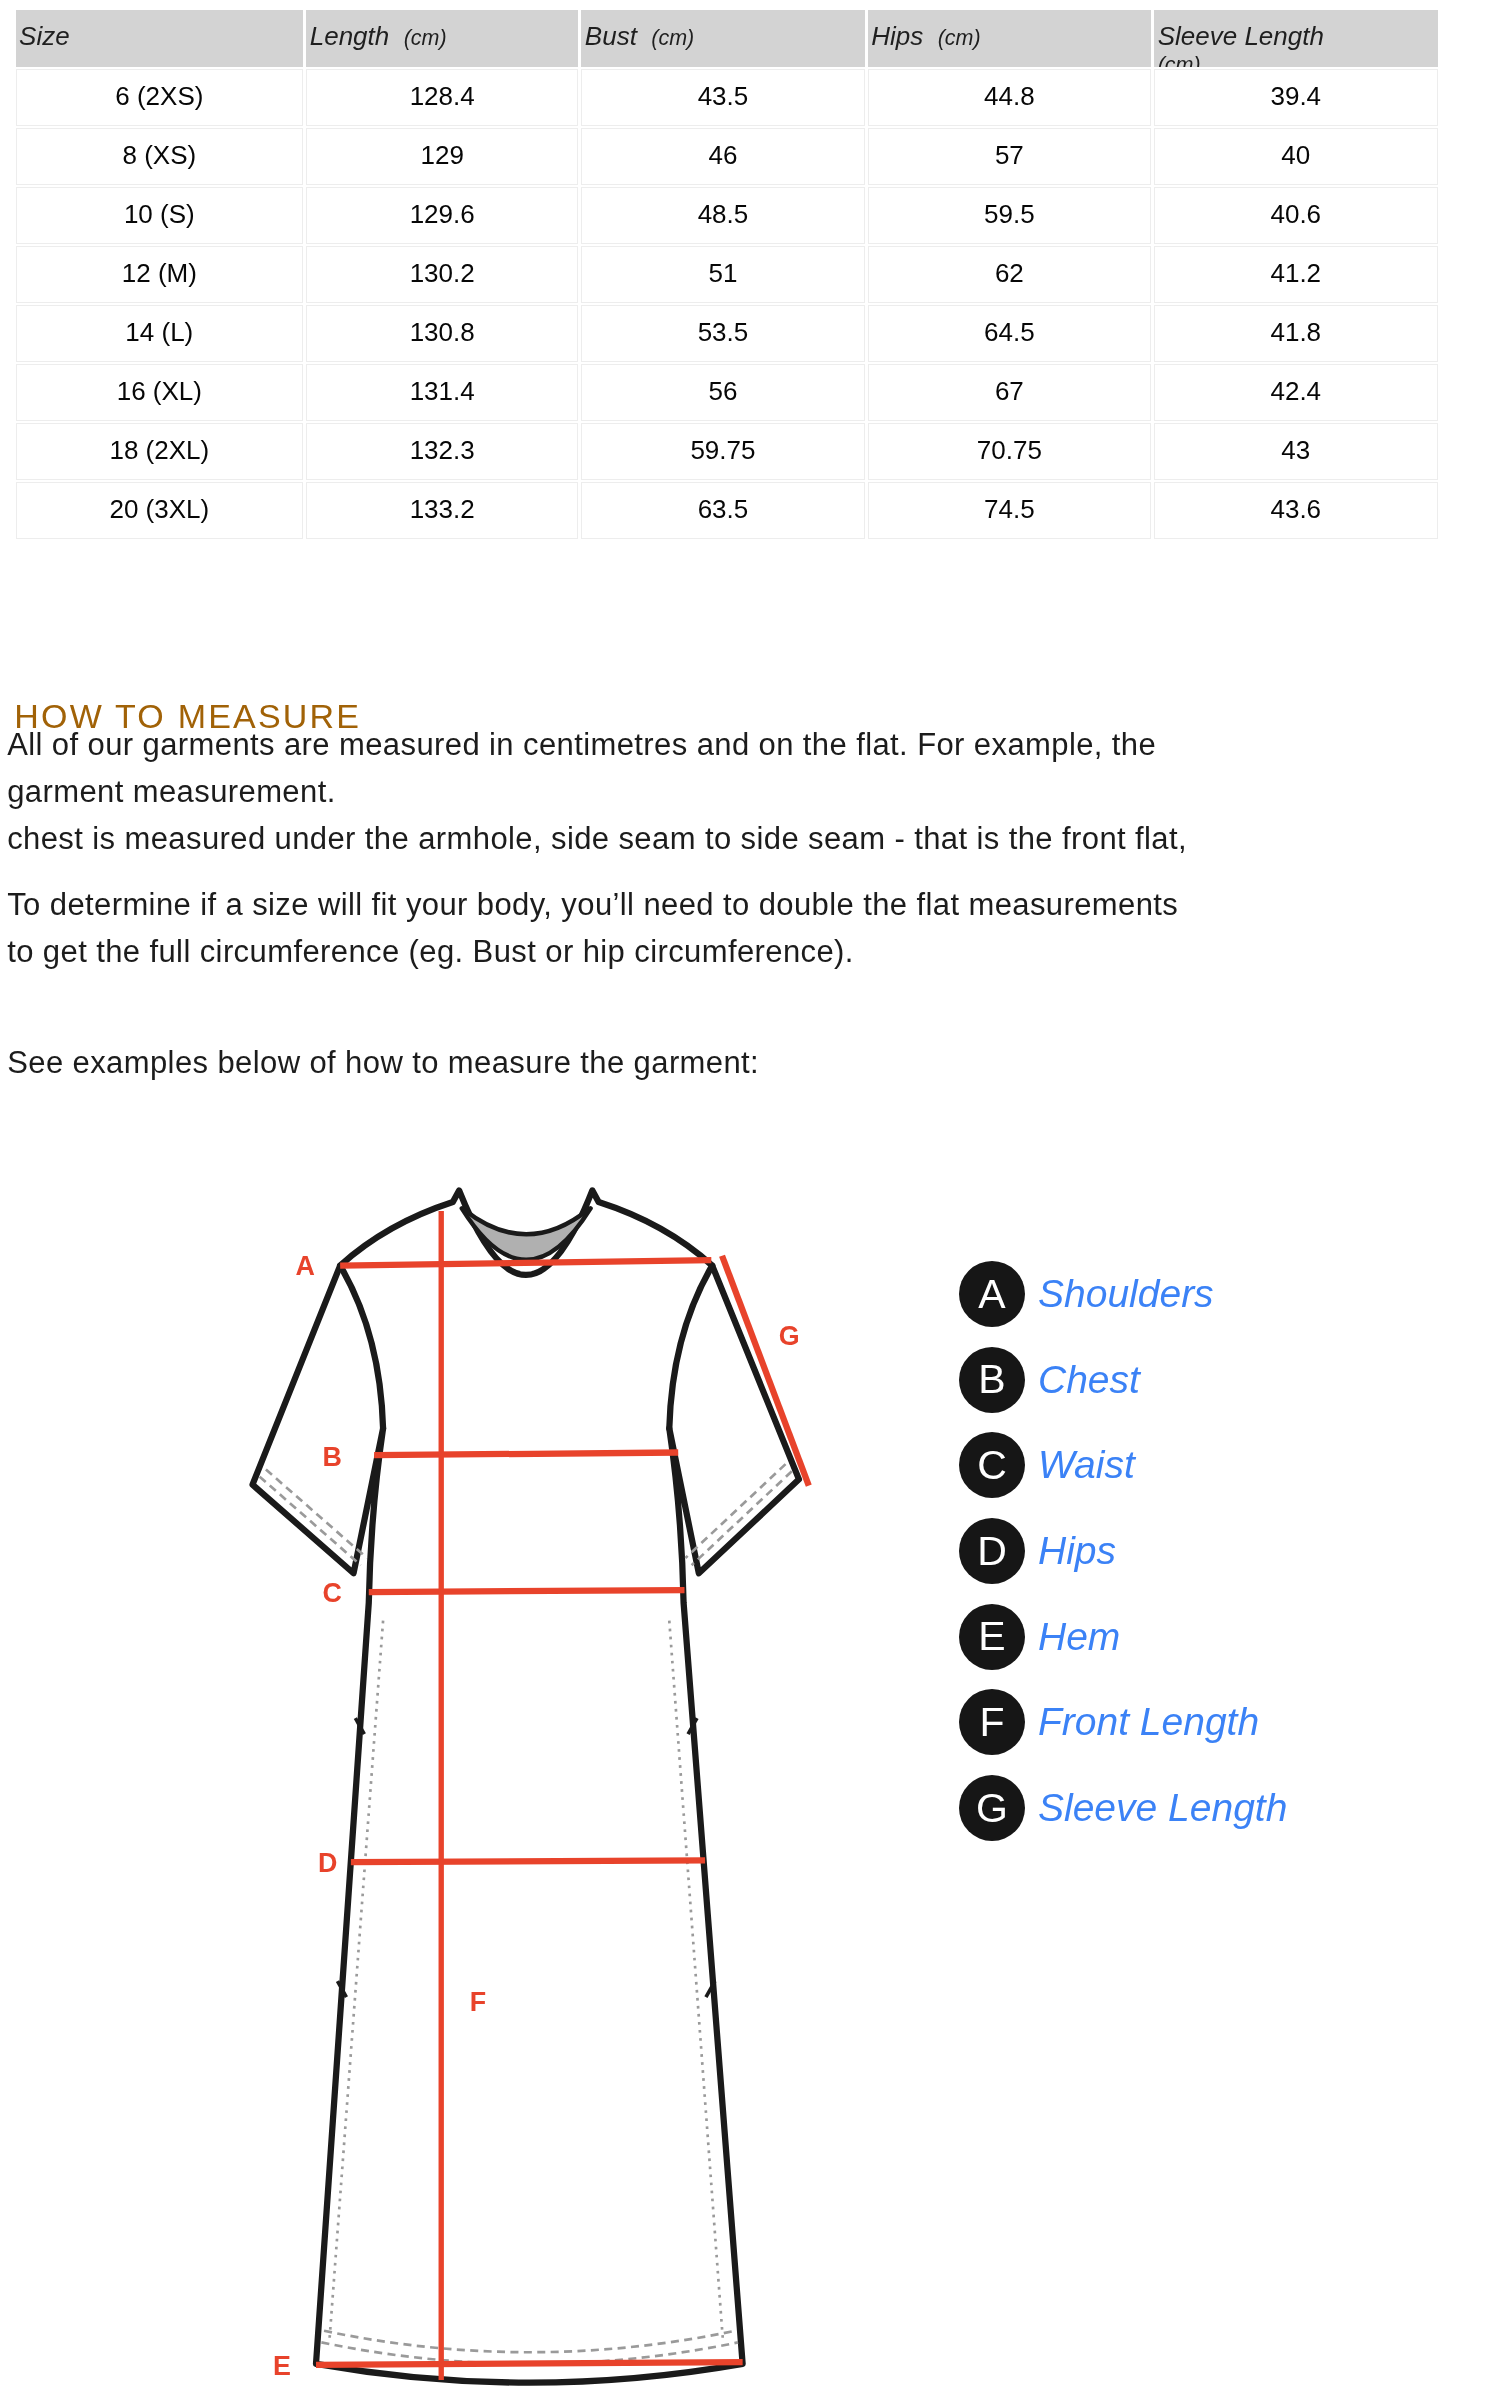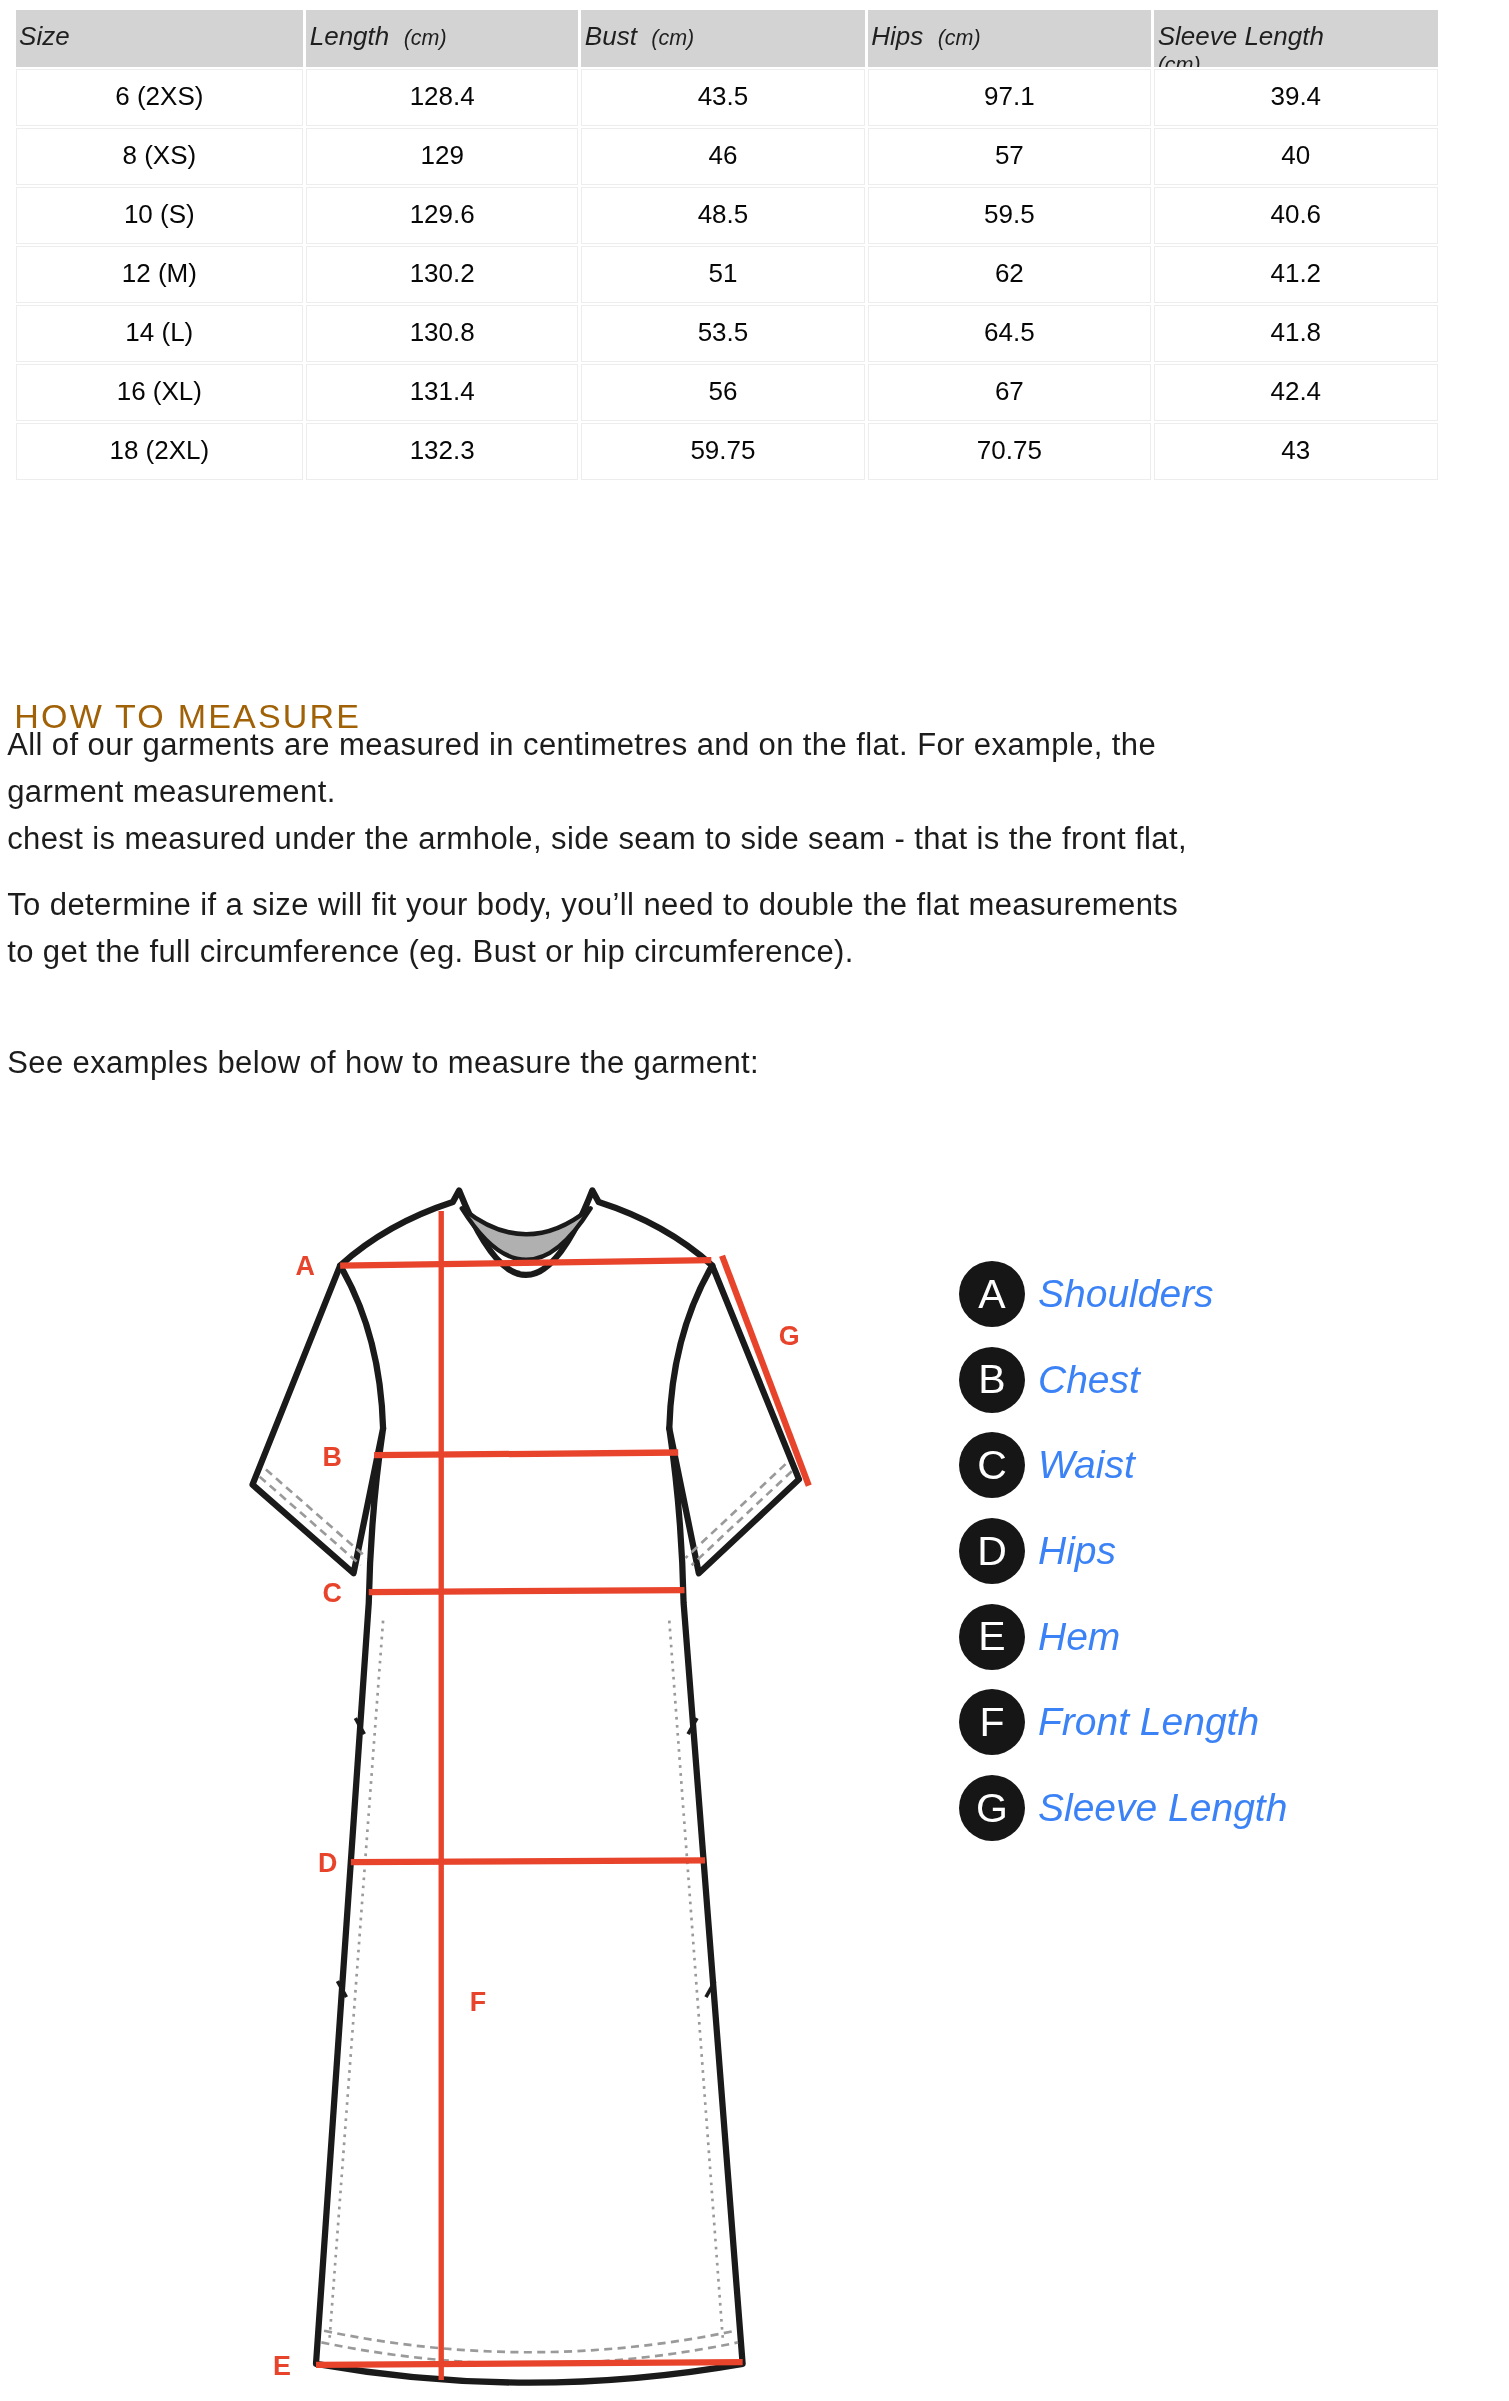--- a/index.html
+++ b/index.html
@@ -99,21 +99,21 @@
         <th>
           <div class="th-inner"><span>Sleeve Length</span> <span class="h-unit h-unit-block">(cm)</span></div>
         </th>
       </tr>
     </thead>
   <tbody>
       <tr>
         <td>6 (2XS)</td>
         <td>128.4</td>
         <td>43.5</td>
-        <td>97.1</td>
+        <td>44.8</td>
         <td>39.4</td>
       </tr>
       <tr>
         <td>8 (XS)</td>
         <td>129</td>
         <td>46</td>
         <td>57</td>
         <td>40</td>
       </tr>
       <tr>
@@ -143,20 +143,27 @@
         <td>56</td>
         <td>67</td>
         <td>42.4</td>
       </tr>
       <tr>
         <td>18 (2XL)</td>
         <td>132.3</td>
         <td>59.75</td>
         <td>70.75</td>
         <td>43</td>
+      </tr>
+      <tr>
+        <td>20 (3XL)</td>
+        <td>133.2</td>
+        <td>63.5</td>
+        <td>74.5</td>
+        <td>43.6</td>
       </tr>
     </tbody>
 </table>
 
 <h2 class="htm-heading">HOW TO MEASURE</h2>
 <div id="paragraphs">
     <div class="para" id="para-0">
       <span>All of our garments are measured in centimetres and on the flat. For example, the</span>
       <span>garment measurement.</span>
       <span>chest is measured under the armhole, side seam to side seam - that is the front flat,</span>

